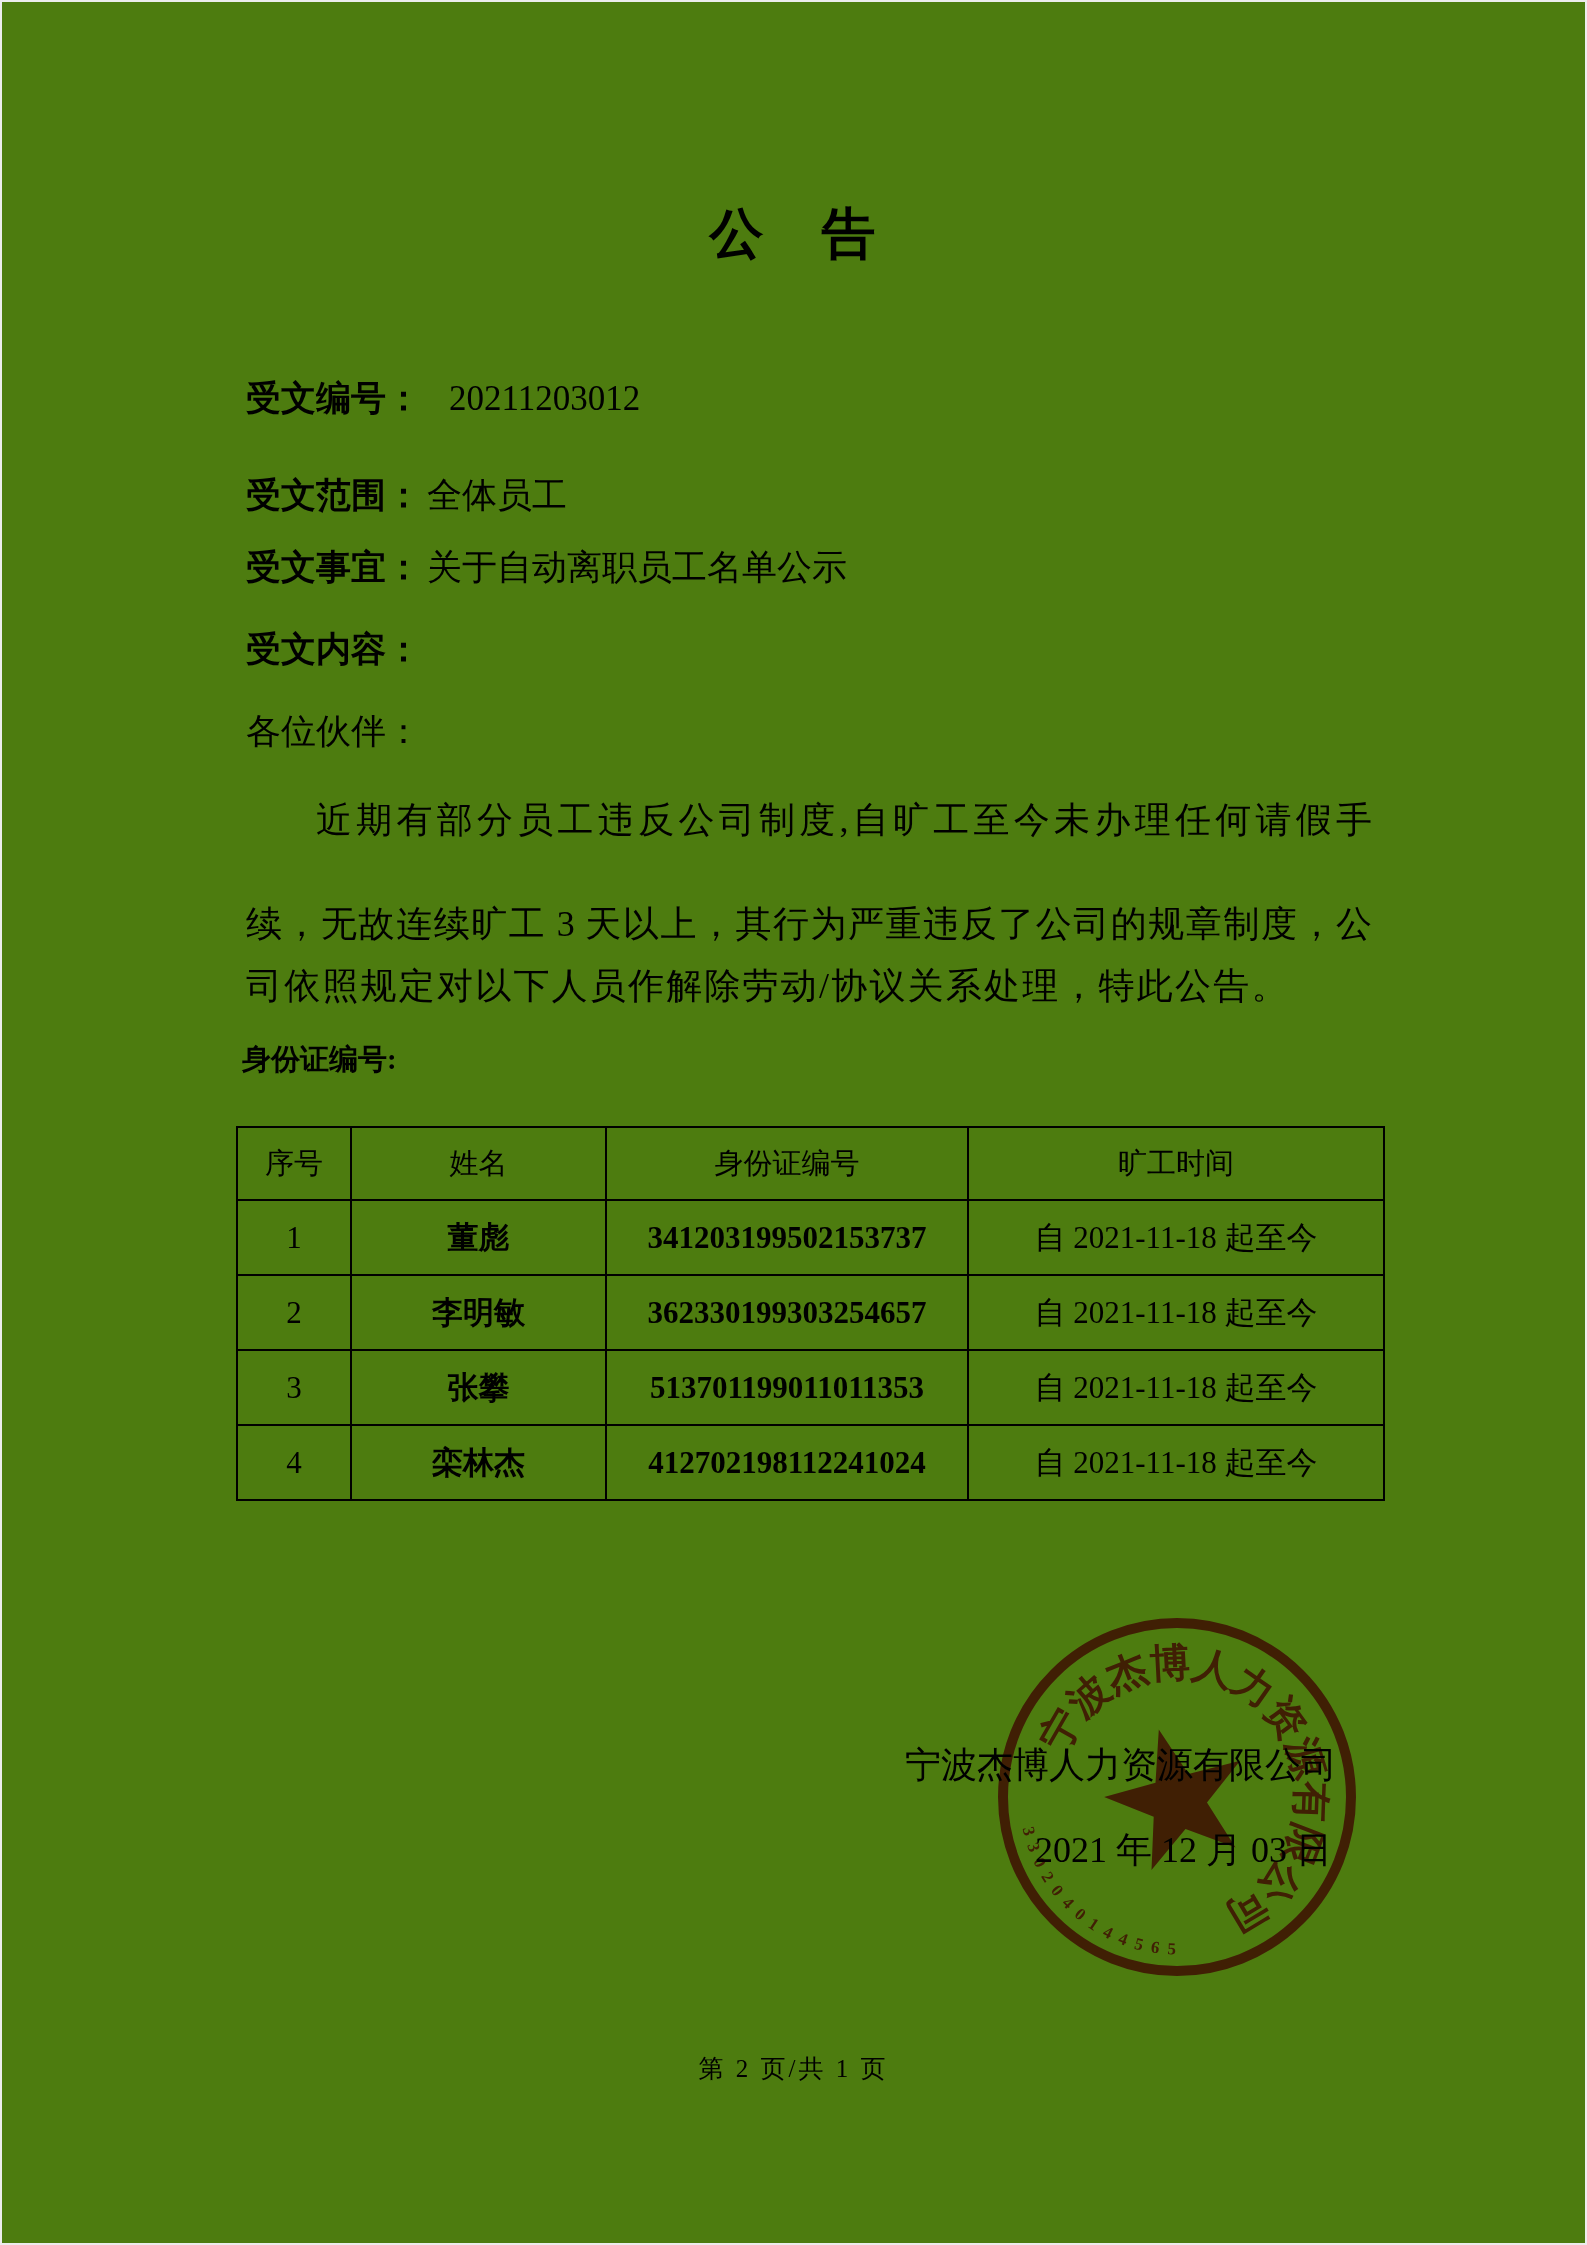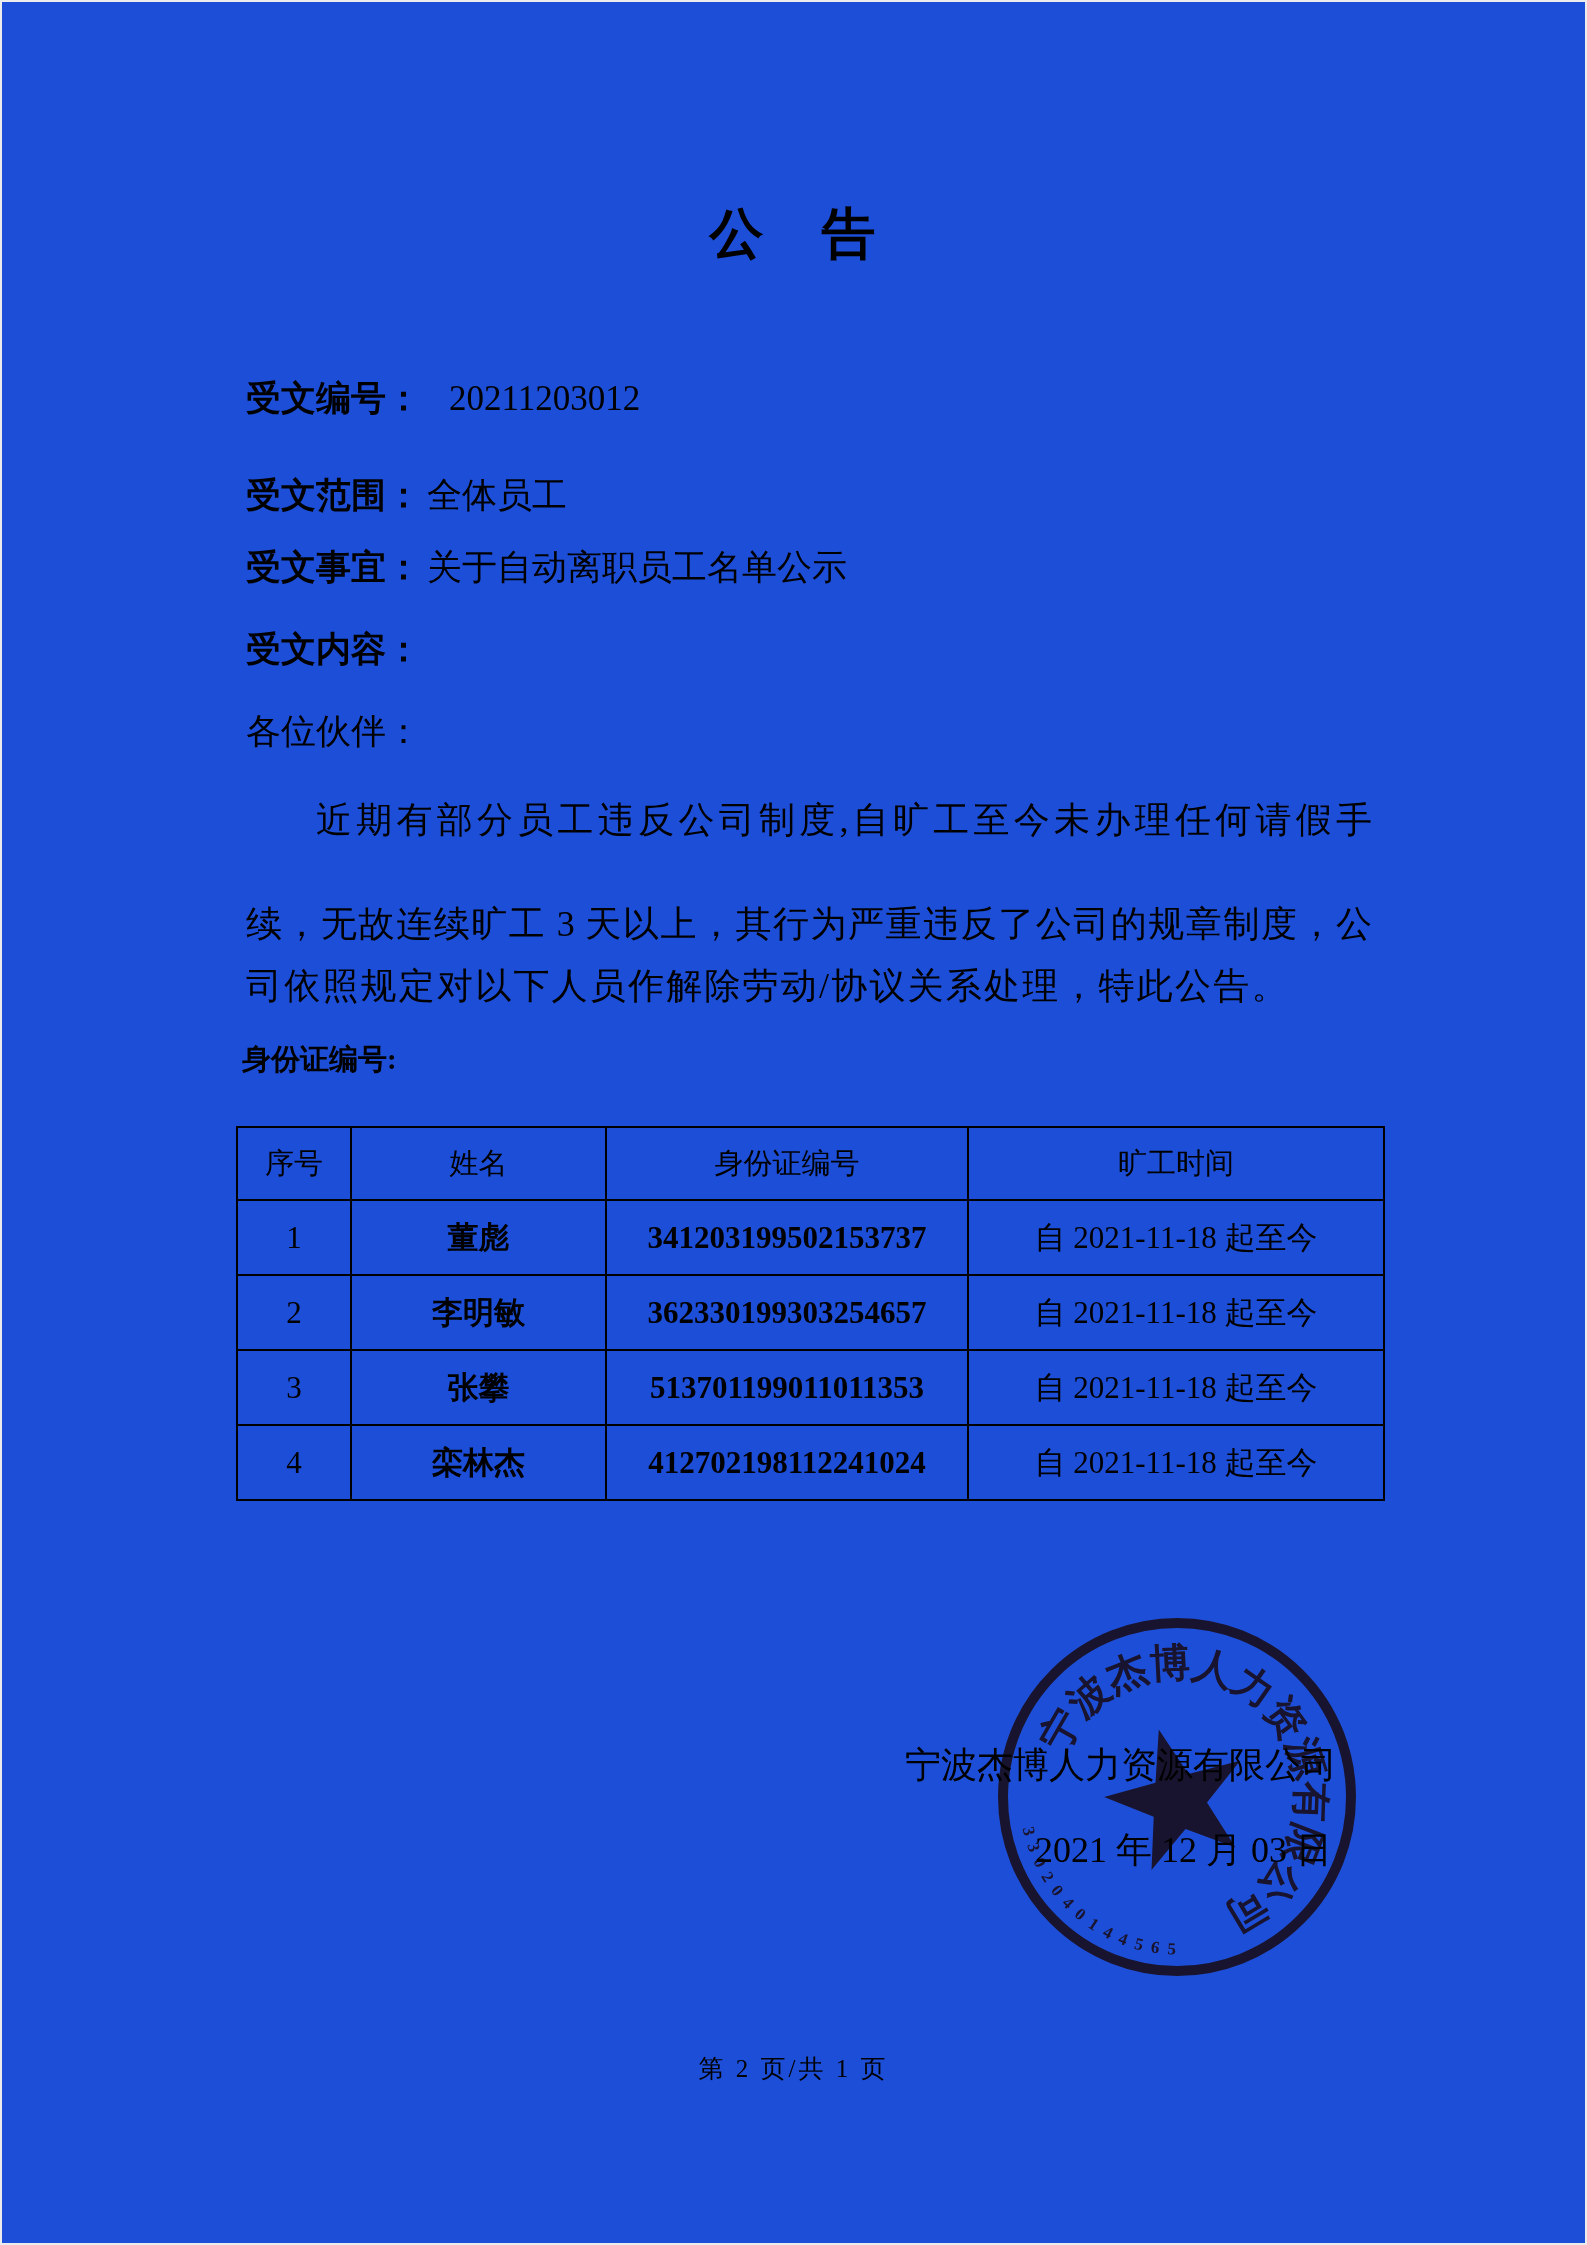--- a/index.html
+++ b/index.html
@@ -1,19 +1,19 @@
 <!DOCTYPE html>
 <html><head>
 <meta charset="utf-8">
 <style>
   html,body{margin:0;padding:0;background:#ffffff;}
   .page{
     position:relative;
     width:1587px;height:2245px;
-    background:#1d4ed8;
+    background:#4d7c0f;
     box-sizing:border-box;
     border:2px solid #ececec;
     font-family:"Liberation Serif","DejaVu Serif",serif;
     color:#000;
     overflow:hidden;
   }
   .doc-title{
     position:absolute;top:196px;left:0;width:100%;
     text-align:center;font-size:54px;font-weight:bold;
     letter-spacing:2px;

